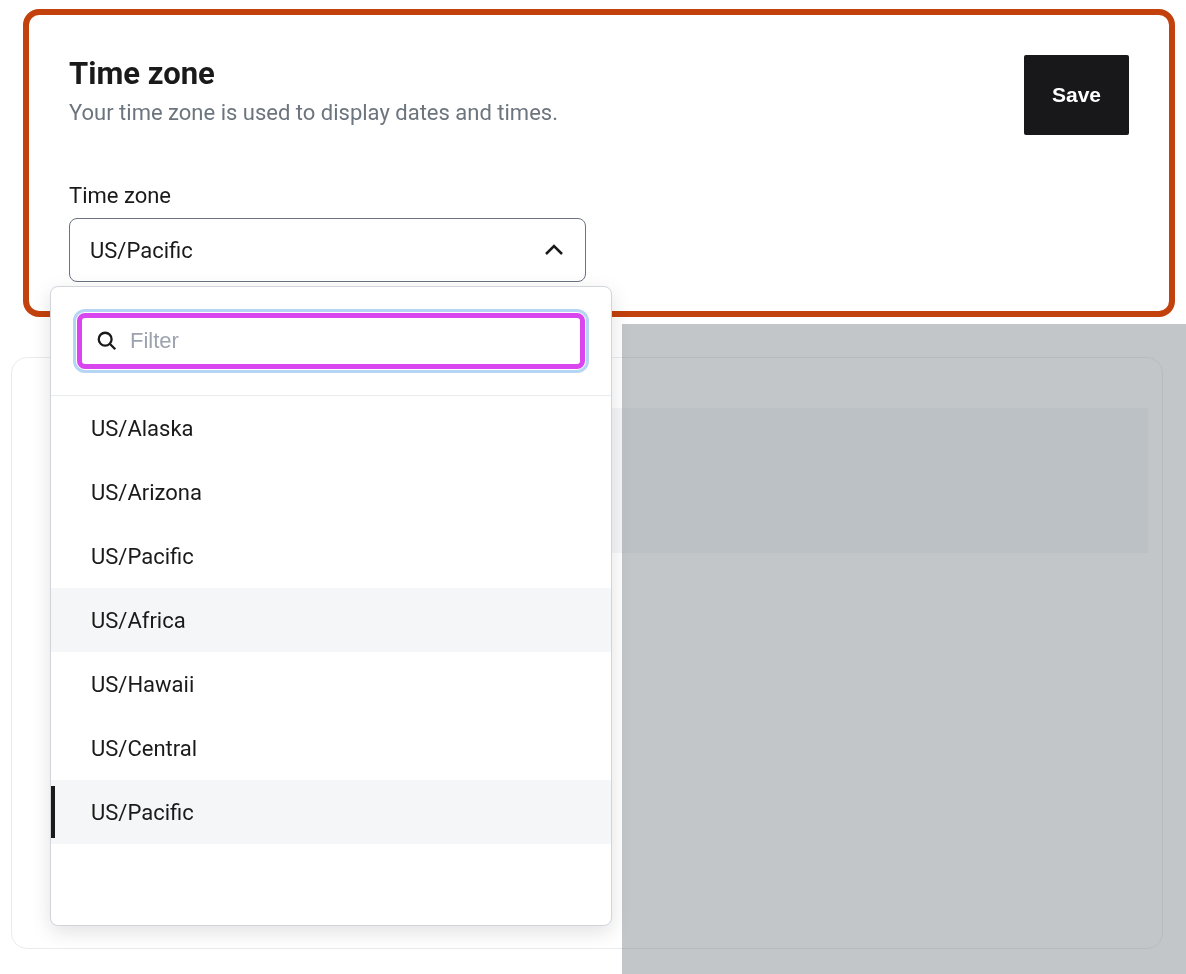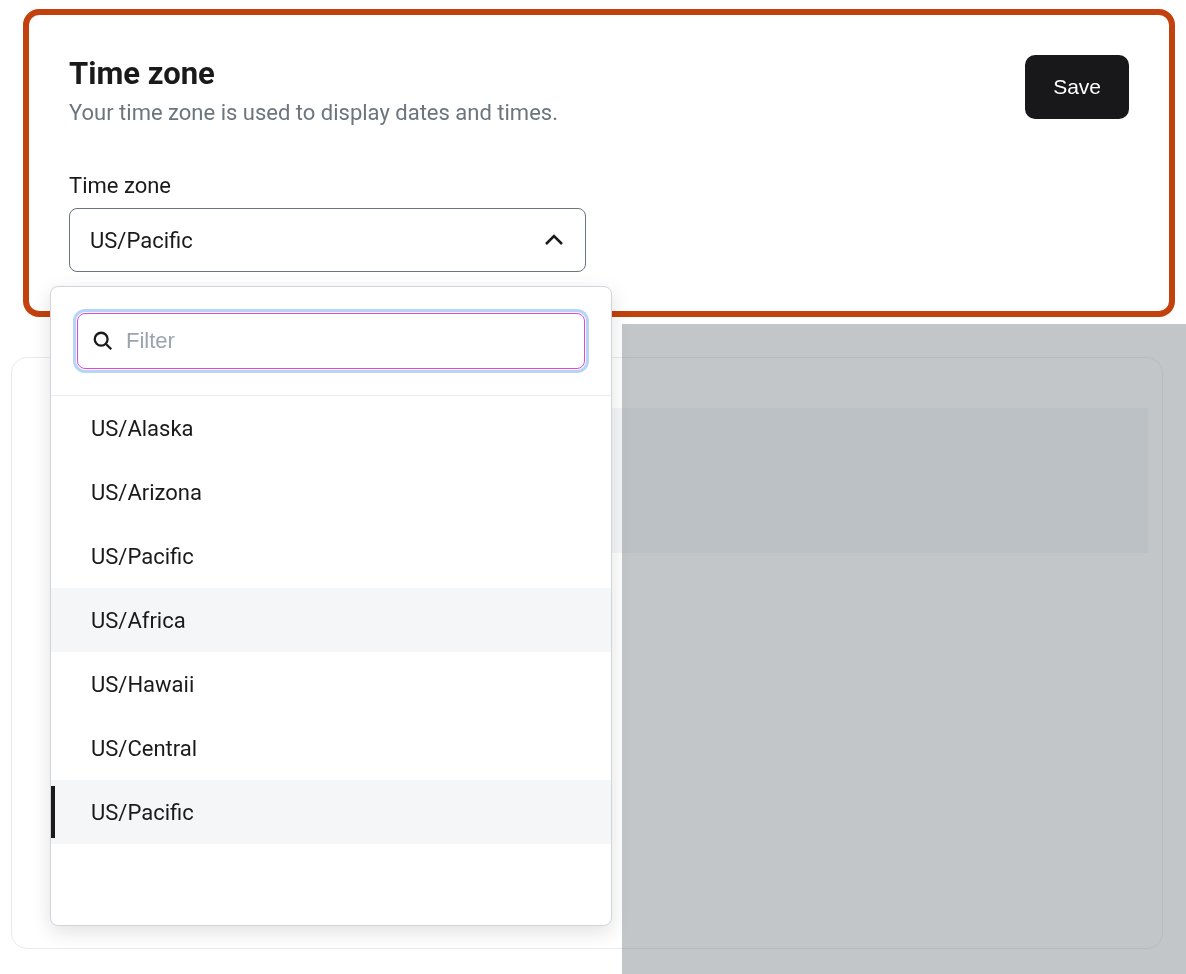--- a/index.html
+++ b/index.html
@@ -41,24 +41,24 @@
     .card-subtitle {
       font-size: 22px;
       color: #6c757d;
       font-weight: 400;
       text-align: right;
     }
     .save-button {
       background: #18181b;
       color: #fff;
       border: none;
-      border-radius: 10px;
-      padding: 20px 28px;
+      border-radius: 2px;
+      padding: 28px 28px;
       font-size: 21px;
-      font-weight: 400;
+      font-weight: 700;
       cursor: pointer;
     }
     .field-group {
       margin-top: 48px;
     }
     .field-label {
       font-size: 22px;
       color: #1a1a1a;
       font-weight: 400;
       margin-bottom: 10px;
@@ -135,21 +135,21 @@
       flex-direction: column;
       overflow: hidden;
     }
     .filter-wrap {
       padding: 26px;
       border-bottom: 1px solid #e9ecef;
     }
     .filter-box {
       width: 100%;
       height: 56px;
-      border: 1px solid #d946ef;
+      border: 5px solid #d946ef;
       border-radius: 8px;
       outline: 3px solid #b6d4f4;
       outline-offset: 1px;
       display: flex;
       align-items: center;
       padding: 0 14px;
       gap: 12px;
     }
     .search-icon {
       width: 22px;

